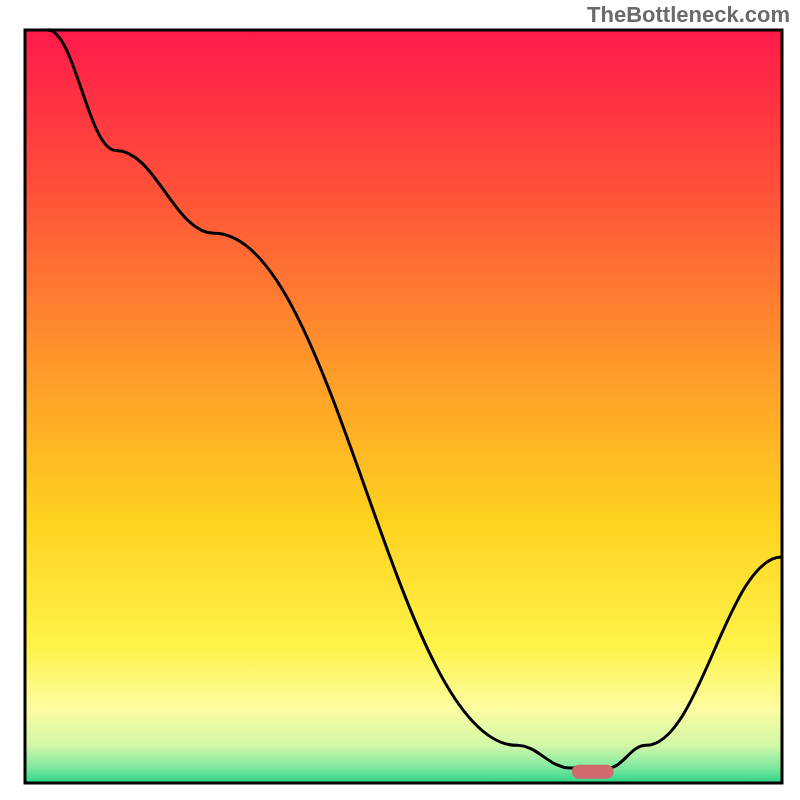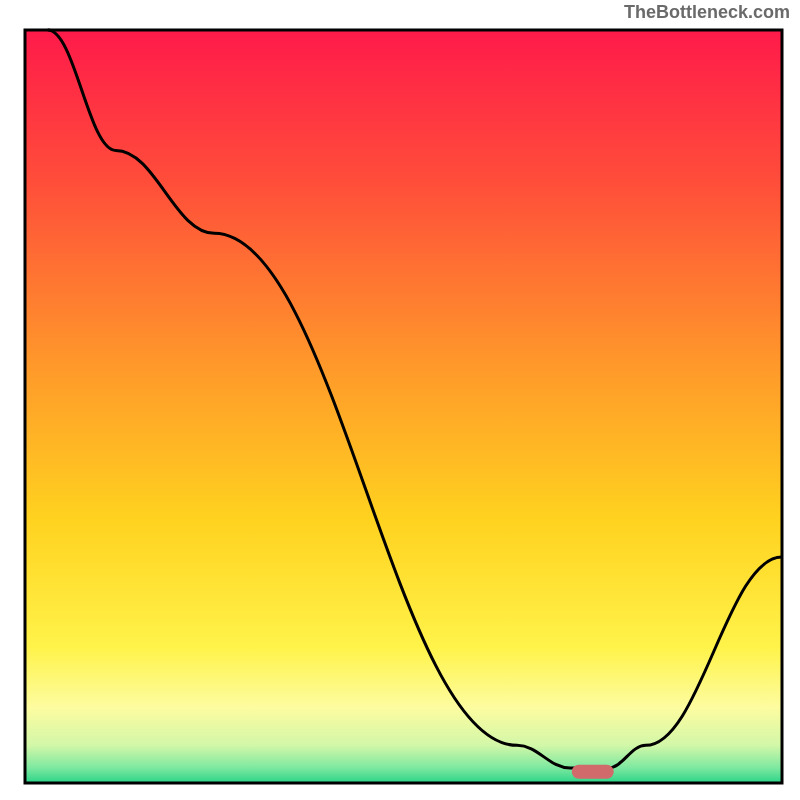--- a/index.html
+++ b/index.html
@@ -12,21 +12,21 @@
   }
   .container {
     position: relative;
     width: 800px;
     height: 800px;
   }
   .watermark {
     position: absolute;
     top: 2px;
     right: 10px;
-    font-size: 18px;
+    font-size: 22px;
     font-weight: bold;
     color: #6a6a6a;
     z-index: 10;
   }
   svg {
     display: block;
   }
 </style>
 </head>
 <body>

